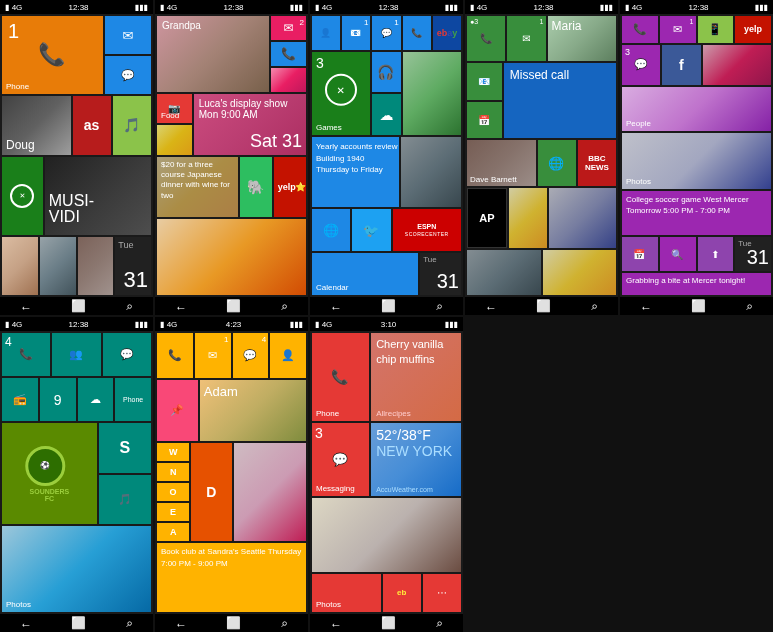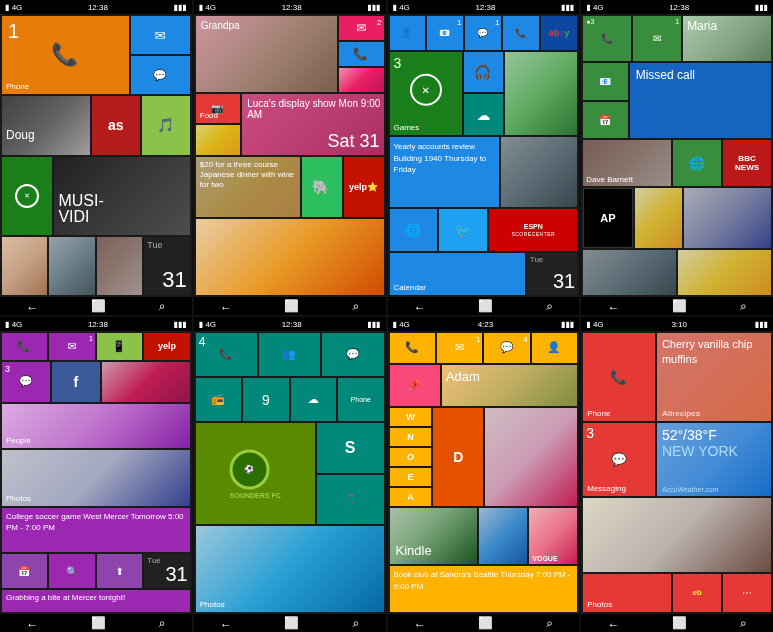--- a/index.html
+++ b/index.html
@@ -6,21 +6,21 @@
     body {
       width: 773px;
       height: 632px;
       background: #1a1a1a;
       overflow: hidden;
       font-family: 'Segoe UI', Arial, sans-serif;
     }
 
     .phones-grid {
       display: grid;
-      grid-template-columns: repeat(4, 1fr);
+      grid-template-columns: repeat(5, 1fr);
       grid-template-rows: repeat(2, 1fr);
       width: 773px;
       height: 632px;
       gap: 2px;
       background: #111;
     }
 
     .phone {
       background: #000;
       display: flex;
@@ -205,21 +205,21 @@
             </div>
             <div class="tile blue rel" style="flex:1;">
               <span style="font-size:11px;color:#fff;margin:auto;">💬</span>
             </div>
           </div>
         </div>
 
         <div class="flex-row gap2" style="flex:1.5;">
           <div class="tile rel" style="flex:2;background:#424242;">
             <div class="abs-fill img-tattoo"></div>
-            <span class="f12 fw300" style="position:absolute;bottom:13px;left:4px;color:#fff;z-index:1;">Doug</span>
+            <span class="f12 fw300" style="position:absolute;bottom:3px;left:4px;color:#fff;z-index:1;">Doug</span>
           </div>
           <div class="tile rel" style="flex:1;background:#b71c1c;">
             <span style="font-size:14px;color:#fff;margin:auto;font-weight:bold;">as</span>
           </div>
           <div class="tile lime rel" style="flex:1;">
             <span style="font-size:14px;color:#fff;margin:auto;">🎵</span>
           </div>
         </div>
 
         <div class="flex-row gap2" style="flex:2;">
@@ -715,33 +715,20 @@
             </div>
           </div>
           <div class="tile rel" style="flex:1;background:#e65100;">
             <span style="font-size:14px;font-weight:bold;color:#fff;margin:auto;">D</span>
           </div>
           <div class="tile rel" style="flex:2;">
             <div class="abs-fill img-wedding" style="opacity:0.8;"></div>
           </div>
         </div>
 
-        <div class="flex-row gap2" style="flex:2.5;">
-          <div class="tile rel" style="flex:2;background:#1a3a1a;">
-            <div class="abs-fill img-kindle" style="opacity:0.7;"></div>
-            <span style="position:absolute;bottom:6px;left:6px;font-size:13px;color:#fff;font-weight:300;z-index:1;">Kindle</span>
-          </div>
-          <div class="tile rel" style="flex:1;">
-            <div class="abs-fill img-person3" style="opacity:0.8;"></div>
-          </div>
-          <div class="tile rel" style="flex:1;background:#d32f2f;">
-            <div class="abs-fill img-vogue" style="opacity:0.7;"></div>
-            <span style="position:absolute;bottom:2px;left:3px;font-size:7px;color:#fff;font-weight:bold;z-index:1;">VOGUE</span>
-          </div>
-        </div>
 
         <div class="flex-row gap2" style="flex:2;">
           <div class="tile amber rel" style="flex:4;">
             <span style="position:absolute;top:3px;left:4px;font-size:8px;color:#fff;line-height:1.4;">Book club at Sandra's Seattle Thursday 7:00 PM - 9:00 PM</span>
           </div>
         </div>
       </div>
       <div class="phone-bottom">
         <span>←</span>
         <span>⬜</span>
@@ -760,21 +747,21 @@
       <div class="tiles-area flex-col gap2" style="background:#1a1a1a;">
 
         <div class="flex-row gap2" style="flex:3;">
           <div class="tile red rel" style="flex:1.5;">
             <span style="font-size:14px;color:#fff;margin:auto;">📞</span>
             <span class="f8 tile-label">Phone</span>
           </div>
           <div class="tile rel" style="flex:2.5;background:#b71c1c;">
             <div class="abs-fill img-muffin" style="opacity:0.4;"></div>
             <span style="position:absolute;top:4px;left:5px;font-size:11px;color:#fff;font-weight:300;z-index:1;line-height:1.4;">Cherry vanilla chip muffins</span>
-            <span style="position:absolute;bottom:3px;left:5px;font-size:8px;color:#ffcccc;z-index:1;font-weight:bold;">Allrecipes</span>
+            <span style="position:absolute;bottom:3px;left:5px;font-size:8px;color:#ffcccc;z-index:1;">Allrecipes</span>
           </div>
         </div>
 
         <div class="flex-row gap2" style="flex:2.5;">
           <div class="tile red rel" style="flex:1.5;">
             <span style="font-size:13px;color:#fff;margin:auto;">💬</span>
             <span style="position:absolute;top:2px;left:3px;font-size:14px;font-weight:100;color:#fff;">3</span>
             <span class="f8 tile-label">Messaging</span>
           </div>
           <div class="tile rel" style="flex:2.5;background:#1565c0;">

